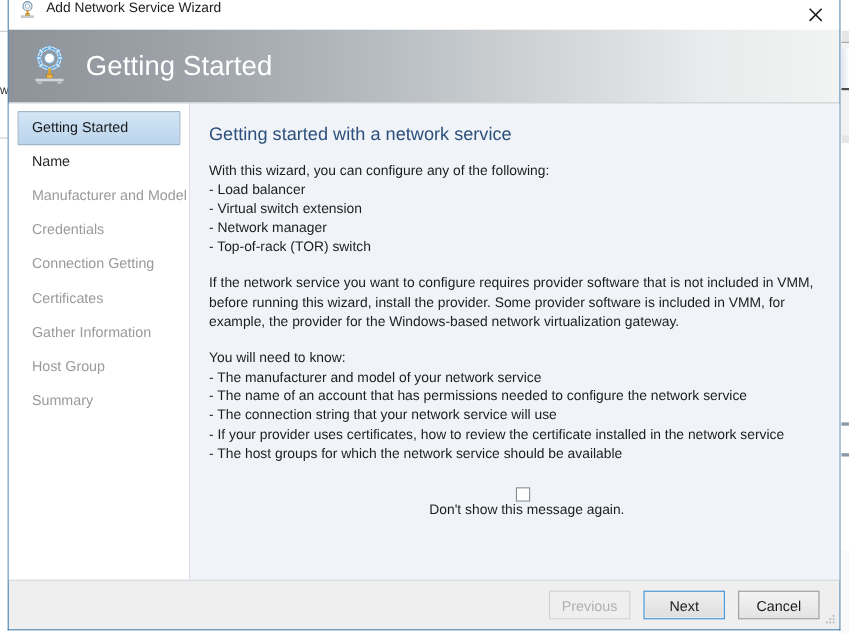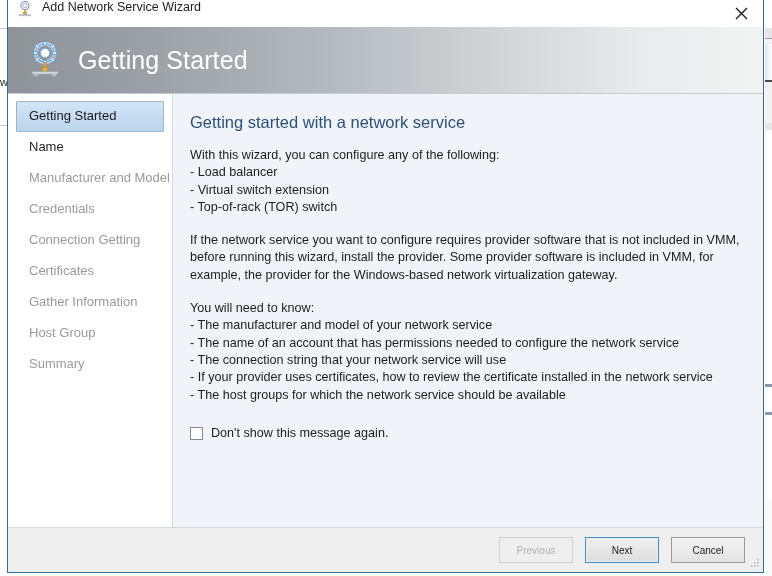--- a/index.html
+++ b/index.html
@@ -205,20 +205,21 @@
   .bullets { margin: 0; }
   .bullets div {
     font-size: 12.6px;
     color: #1c1c1c;
     line-height: 17.3px;
   }
   .checkrow {
     display: flex;
     align-items: center;
     margin-top: 22px;
+    flex-direction: column;
   }
   .checkbox {
     width: 13px; height: 13px;
     border: 1px solid #878c92;
     background: #ffffff;
     box-sizing: border-box;
     flex: 0 0 13px;
   }
   .check-label {
     margin-left: 8px;
@@ -237,21 +238,21 @@
     display: flex;
     align-items: center;
     justify-content: flex-end;
     padding-right: 18px;
     box-sizing: border-box;
   }
   .btn {
     width: 74px;
     height: 26px;
     margin-left: 12px;
-    font-size: 10px;
+    font-size: 13px;
     font-family: "Liberation Sans", sans-serif;
     color: #1c1c1c;
     background: linear-gradient(to bottom, #f3f3f3 0%, #ebebeb 50%, #e3e3e3 100%);
     border: 1px solid #9a9a9a;
     box-sizing: border-box;
     display: flex;
     align-items: center;
     justify-content: center;
     cursor: default;
     border-radius: 0;
@@ -344,20 +345,21 @@
       <div class="nav-item">Summary</div>
     </div>
 
     <div class="content">
       <h1 class="content-title">Getting started with a network service</h1>
 
       <p class="para">With this wizard, you can configure any of the following:</p>
       <div class="bullets">
         <div>- Load balancer</div>
         <div>- Virtual switch extension</div>
+        <div>- Network manager</div>
         <div>- Top-of-rack (TOR) switch</div>
       </div>
 
       <p class="para spaced">If the network service you want to configure requires provider software that is not included in VMM, before running this wizard, install the provider. Some provider software is included in VMM, for example, the provider for the Windows-based network virtualization gateway.</p>
 
       <p class="para spaced">You will need to know:</p>
       <div class="bullets">
         <div>- The manufacturer and model of your network service</div>
         <div>- The name of an account that has permissions needed to configure the network service</div>
         <div>- The connection string that your network service will use</div>

